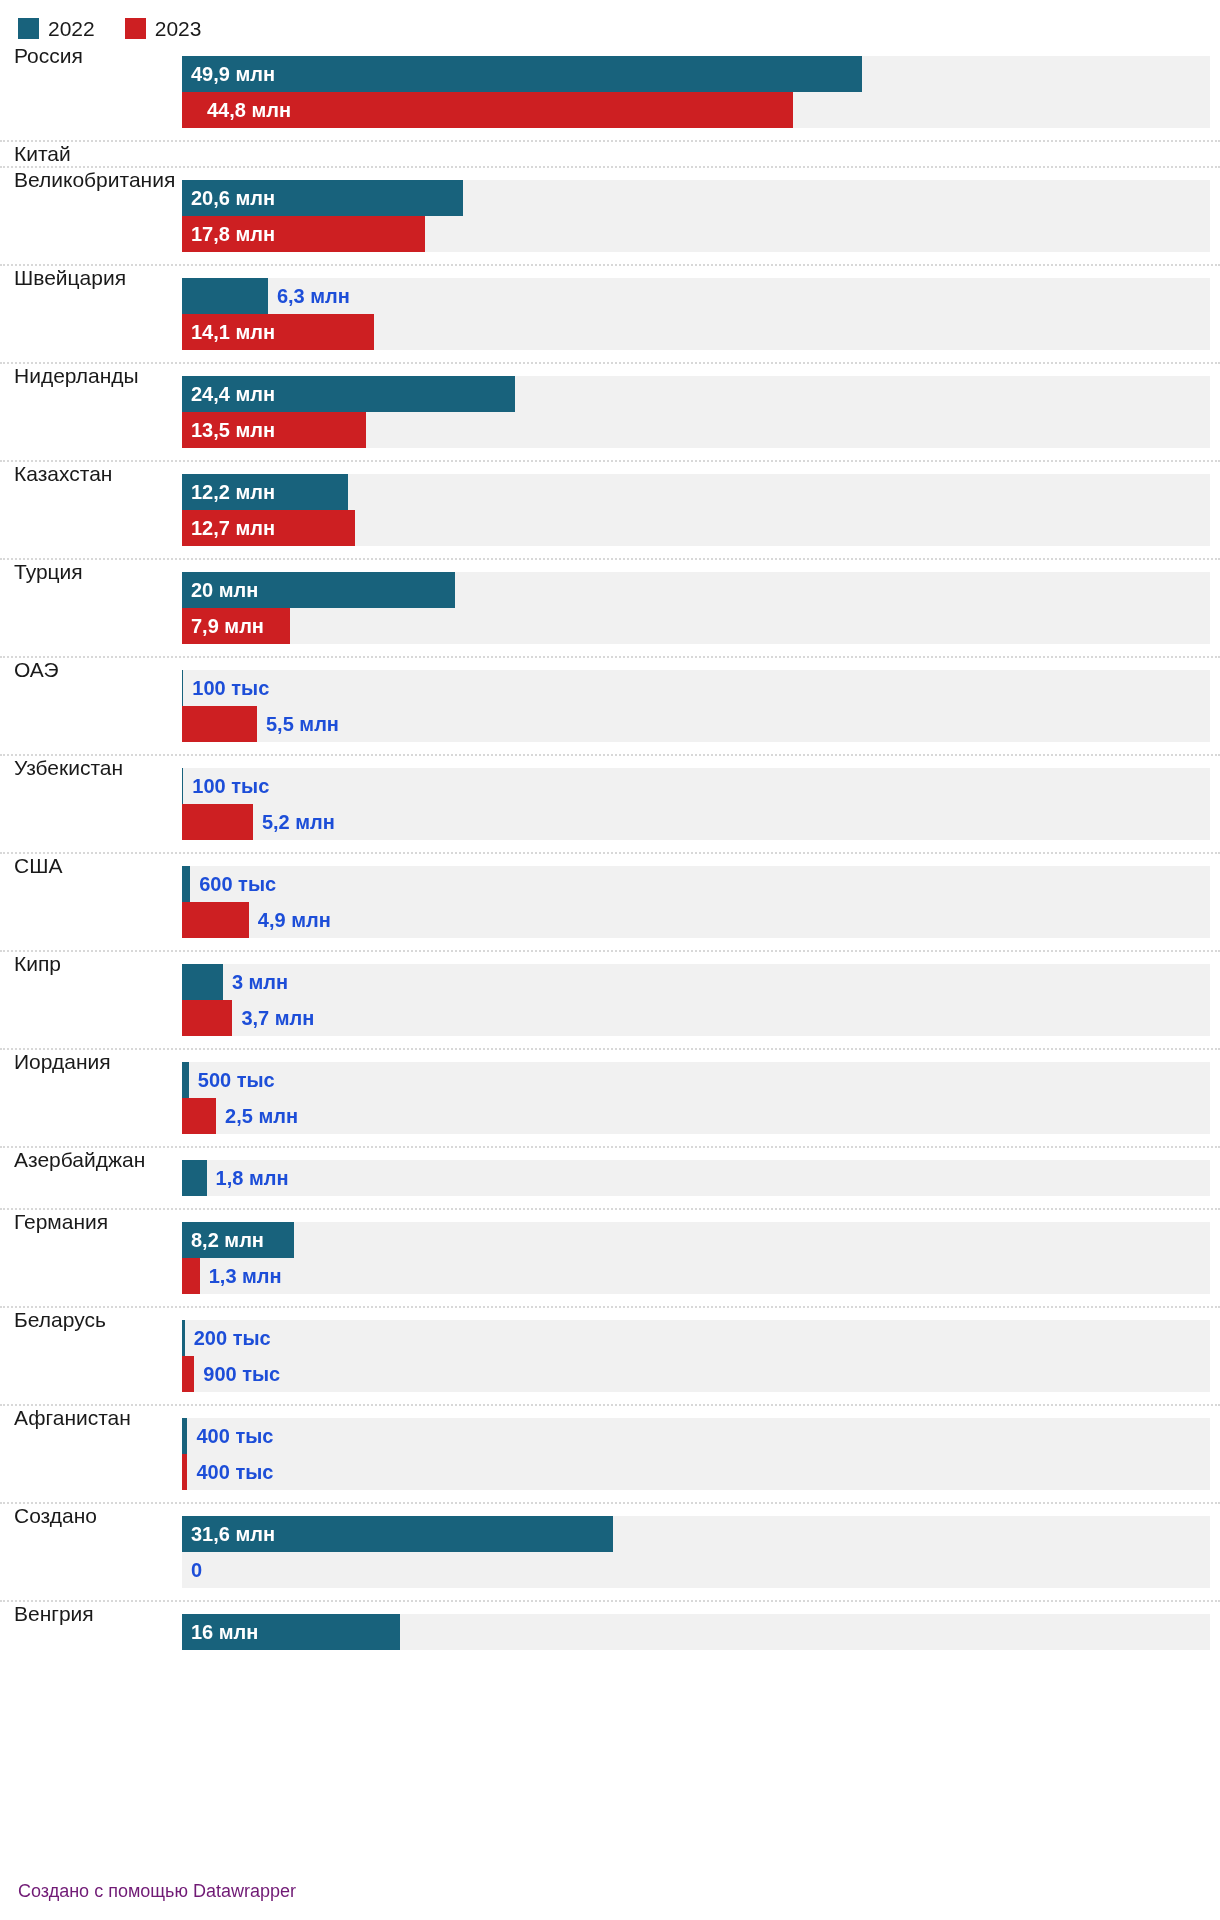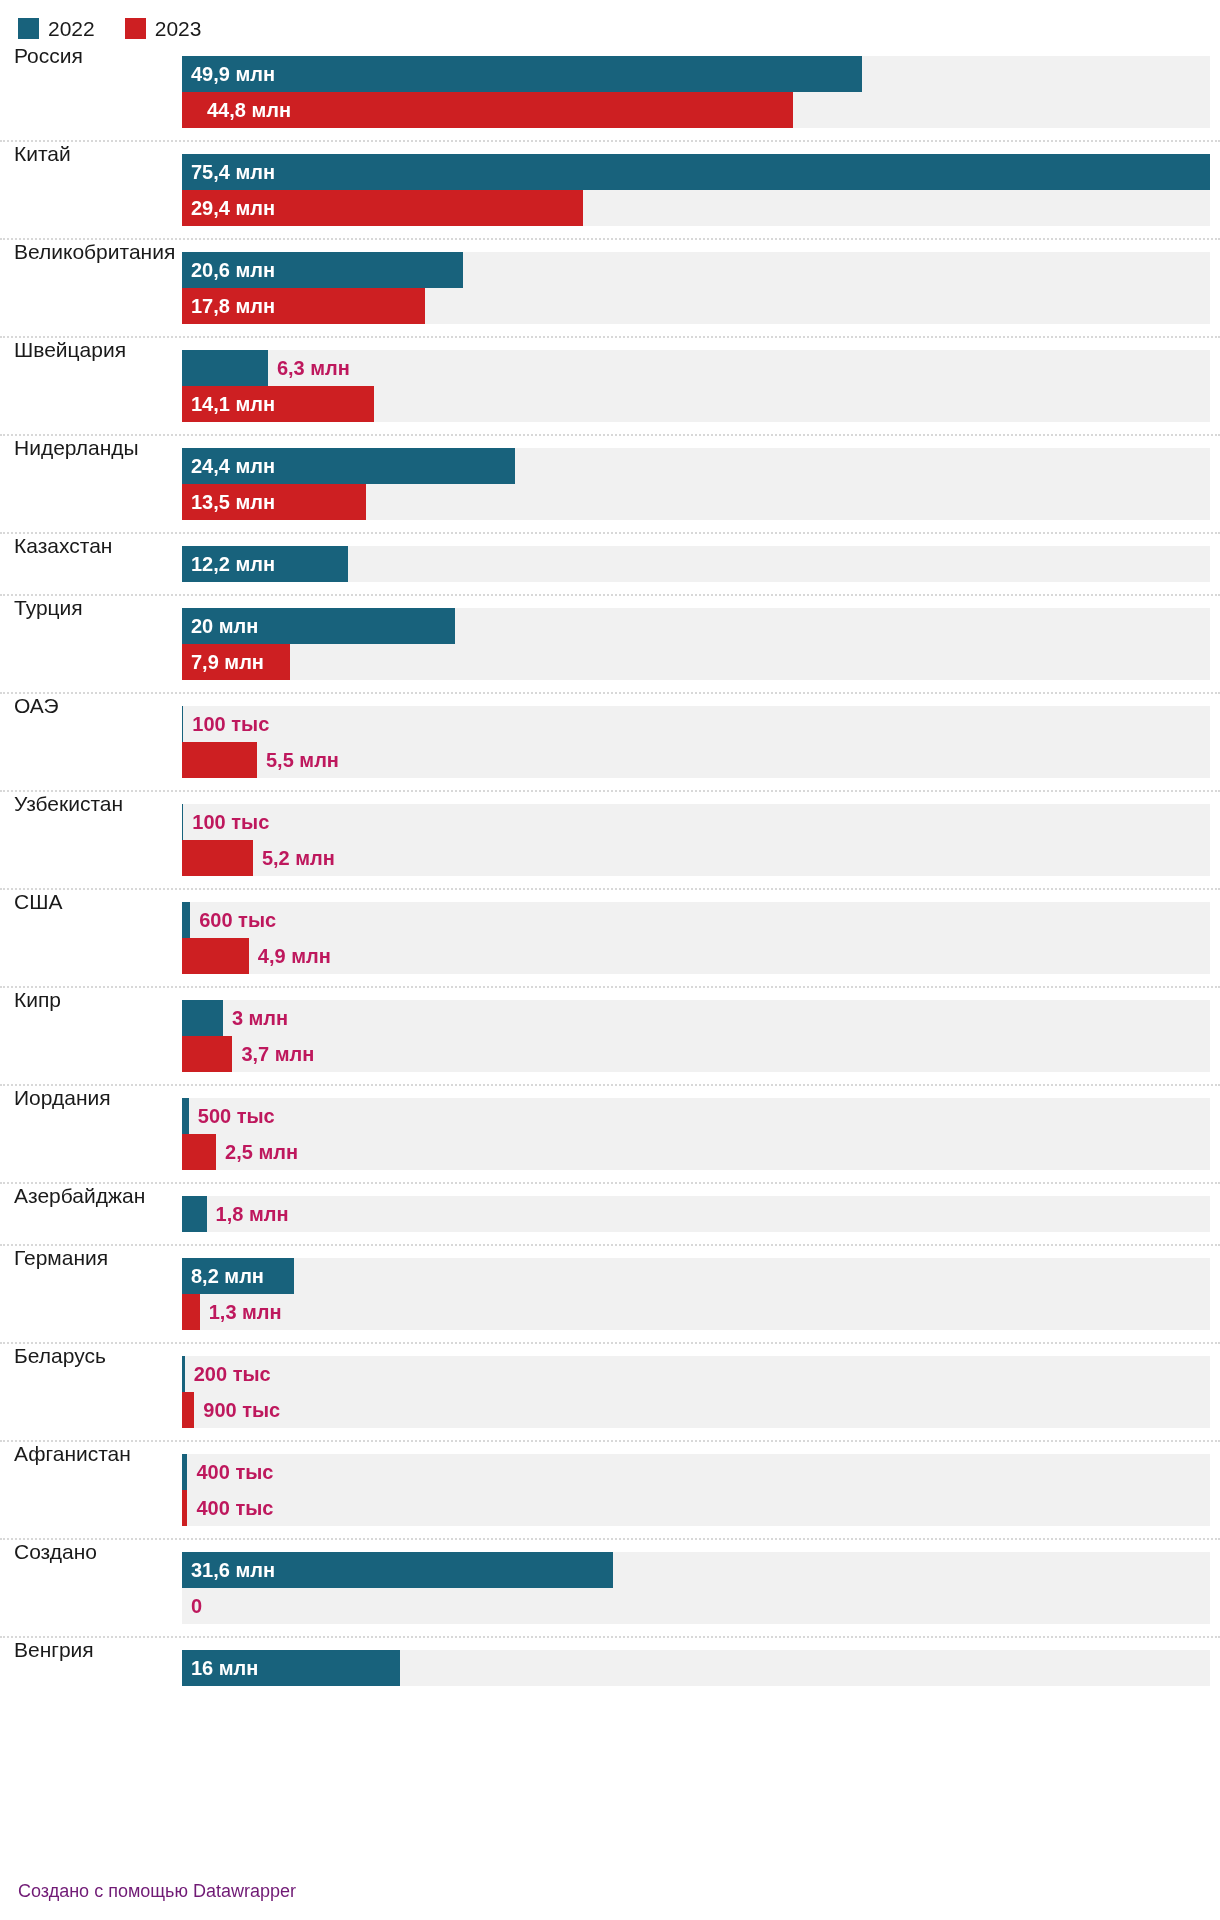--- a/index.html
+++ b/index.html
@@ -99,21 +99,21 @@
     height: 36px;
     line-height: 36px;
     font-size: 20px;
     white-space: nowrap;
   }
   .bar-value.inside {
     color: #ffffff;
     left: 9px;
   }
   .bar-value.outside {
-    color: #be185d;
+    color: #1d4ed8;
   }
 
   
   .footer {
     position: absolute;
     left: 18px;
     bottom: 18px;
     font-size: 18px;
     color: #701a75;
   }
@@ -143,30 +143,20 @@
             <span class="bar-value inside" style="left: 9px;">49,9 млн</span>
           </div>
           <div class="bar-track">
             <div class="bar-fill y2023" style="width: 610.801px; background: rgb(205, 31, 34);"></div>
             <span class="bar-value inside" style="left: 25px;">44,8 млн</span>
           </div>
         </div>
       </div>
       <div class="row">
         <div class="row-label">Китай</div>
-        <div class="row-bars">
-          <div class="bar-track">
-            <div class="bar-fill y2022" style="width: 1028px; background: rgb(24, 98, 124);"></div>
-            <span class="bar-value inside" style="left: 9px;">75,4 млн</span>
-          </div>
-          <div class="bar-track">
-            <div class="bar-fill y2023" style="width: 400.838px; background: rgb(205, 31, 34);"></div>
-            <span class="bar-value inside" style="left: 9px;">29,4 млн</span>
-          </div>
-        </div>
       </div>
       <div class="row">
         <div class="row-label">Великобритания</div>
         <div class="row-bars">
           <div class="bar-track">
             <div class="bar-fill y2022" style="width: 280.859px; background: rgb(24, 98, 124);"></div>
             <span class="bar-value inside" style="left: 9px;">20,6 млн</span>
           </div>
           <div class="bar-track">
             <div class="bar-fill y2023" style="width: 242.684px; background: rgb(205, 31, 34);"></div>
@@ -200,20 +190,24 @@
           </div>
         </div>
       </div>
       <div class="row">
         <div class="row-label">Казахстан</div>
         <div class="row-bars">
           <div class="bar-track">
             <div class="bar-fill y2022" style="width: 166.334px; background: rgb(24, 98, 124);"></div>
             <span class="bar-value inside" style="left: 9px;">12,2 млн</span>
           </div>
+          <div class="bar-track">
+            <div class="bar-fill y2023" style="width: 173.151px; background: rgb(205, 31, 34);"></div>
+            <span class="bar-value inside" style="left: 9px;">12,7 млн</span>
+          </div>
         </div>
       </div>
       <div class="row">
         <div class="row-label">Турция</div>
         <div class="row-bars">
           <div class="bar-track">
             <div class="bar-fill y2022" style="width: 272.679px; background: rgb(24, 98, 124);"></div>
             <span class="bar-value inside" style="left: 9px;">20 млн</span>
           </div>
           <div class="bar-track">

